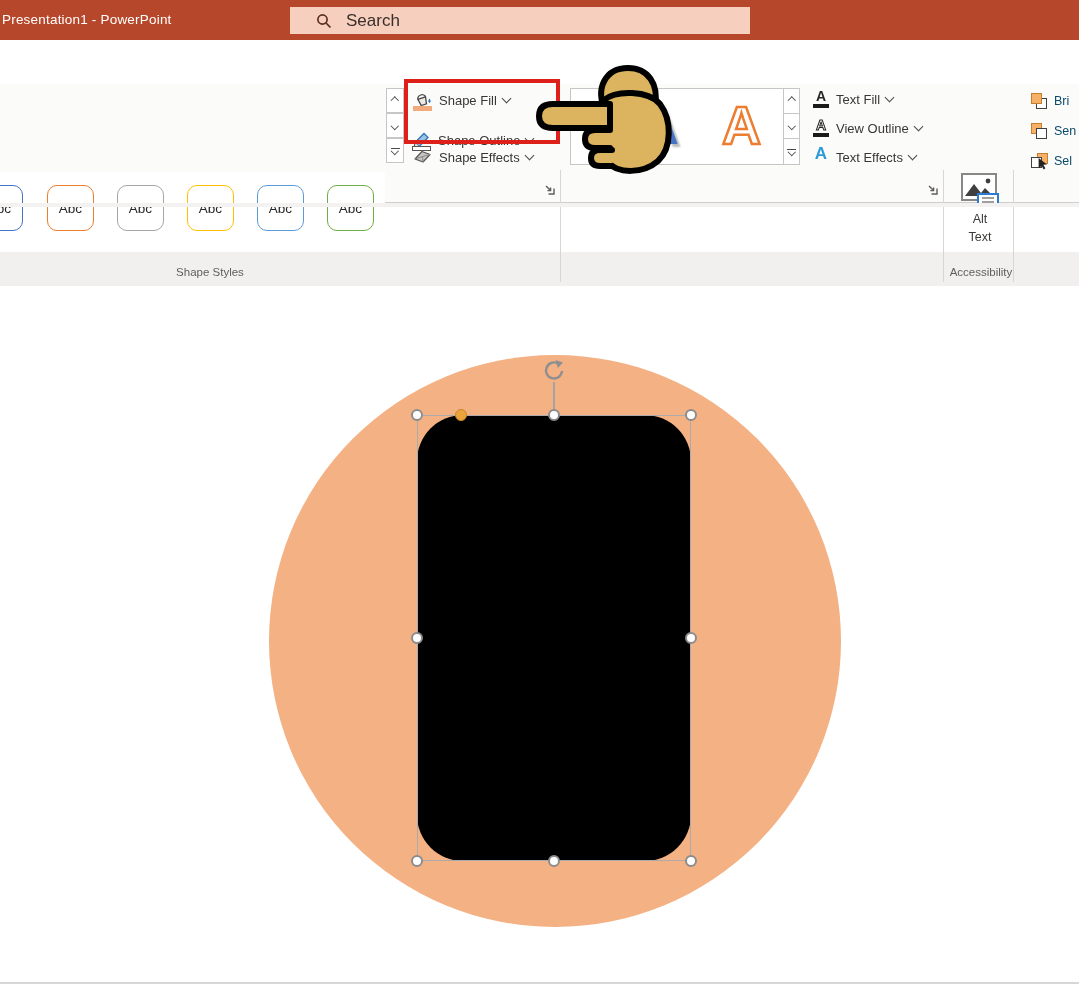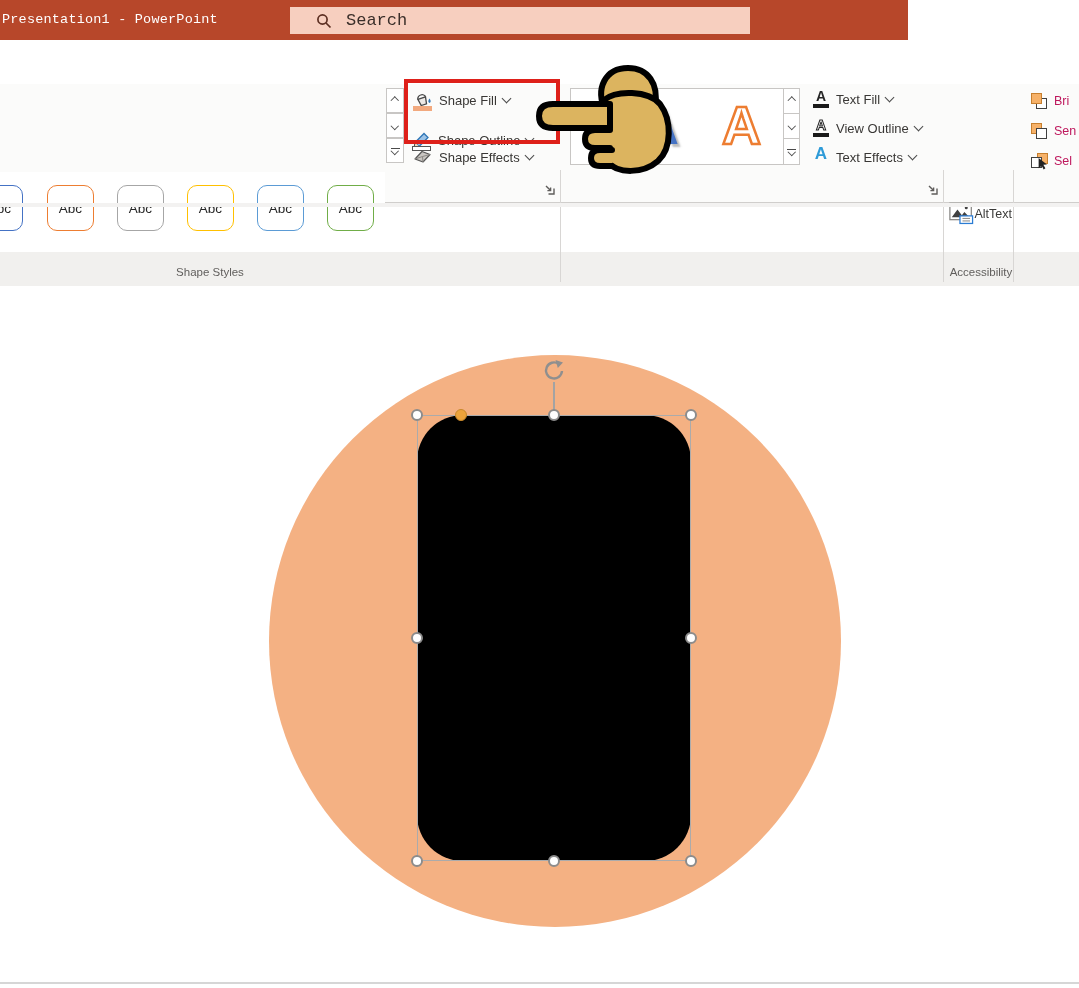--- a/index.html
+++ b/index.html
@@ -1,20 +1,20 @@
 <!DOCTYPE html>
 <html><head>
 <meta charset="utf-8">
 <style>
   html,body{margin:0;padding:0;background:#fff;font-family:"Liberation Sans",sans-serif;}
   #stage{position:relative;width:1079px;height:988px;overflow:hidden;background:#fff;}
   .abs{position:absolute;}
 
   
-  .titlebar{left:0;top:0;width:908px;height:40px;background:#B7472A;font-family:Liberation Mono, monospace;}
+  .titlebar{left:0;top:0;width:1079px;height:40px;background:#B7472A;}
   .title-text{left:2px;top:12px;color:#fff;font-size:13.5px;letter-spacing:.2px;white-space:nowrap;}
   .searchbox{left:290px;top:7px;width:460px;height:27px;background:#F7CFBF;display:flex;align-items:center;}
   .search-label{margin-left:14px;font-size:17px;color:#3a2e29;}
   .search-ico{margin-left:26px;width:16px;height:16px;}
 
   
   .tabrow{left:0;top:40px;width:1079px;height:44px;background:#fff;}
   .tab{top:53px;font-size:14.5px;color:#3b3a39;white-space:nowrap;cursor:default;}
   .tab.active{color:#BE3A26;font-weight:bold;}
   .tab-underline{left:459px;top:74px;width:110px;height:3px;background:#BE3A26;}
@@ -45,25 +45,25 @@
   .icon16{width:21px;height:21px;display:inline-block;position:relative;}
   .swatch{position:absolute;left:1px;bottom:0;width:19px;height:5px;}
 
   .wordart-box{left:570px;top:88px;width:230px;height:77px;background:#fff;border:1px solid #c8c6c4;box-sizing:border-box;}
   .wa-a1{left:640px;top:94px;font-size:54px;font-weight:bold;text-shadow:3px 3px 2px rgba(120,120,120,.5);}
   .wa-a2{left:722px;top:94px;font-size:54px;font-weight:bold;color:#fff;-webkit-text-stroke:2.5px #ED7D31;}
   .texticon{width:18px;height:20px;display:flex;flex-direction:column;align-items:center;}
   .texticon .tl{font-size:14px;font-weight:bold;line-height:14px;}
   .texticon .bar{width:16px;height:4px;background:#1a1a1a;margin-top:1px;}
 
-  .alt-btn{left:948px;top:88px;width:64px;height:84px;display:flex;align-items:center;cursor:default;}
+  .alt-btn{left:948px;top:88px;width:64px;height:84px;display:flex;flex-direction:column;align-items:center;cursor:default;}
   .alt-lbl{font-size:12.5px;color:#3a3a38;line-height:18px;text-align:center;}
 
   .arr-row{height:20px;display:flex;align-items:center;white-space:nowrap;}
-  .arr-row .lbl{font-size:12.5px;color:#be185d;margin-left:5px;}
+  .arr-row .lbl{font-size:12.5px;color:#0c4a6e;margin-left:5px;}
   .sq{position:absolute;width:11px;height:11px;box-sizing:border-box;}
 
   
   .hl-box{left:404px;top:79px;width:156px;height:65px;border:4px solid #DE201A;box-sizing:border-box;z-index:40;background:transparent;}
   .hand{z-index:50;}
 
   
   .slide-circle{left:269px;top:355px;width:572px;height:572px;border-radius:50%;}
   .black-shape{left:417px;top:415px;width:274px;height:446px;border-radius:46px;}
   .sel-box{left:417px;top:415px;width:274px;height:446px;border:1px solid #ababab;box-sizing:border-box;}

